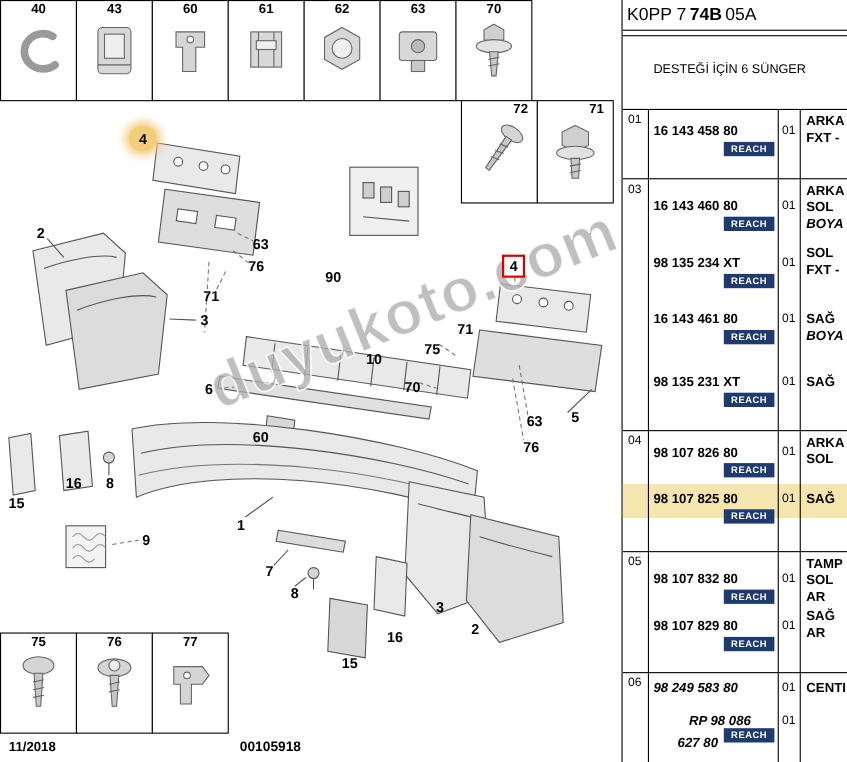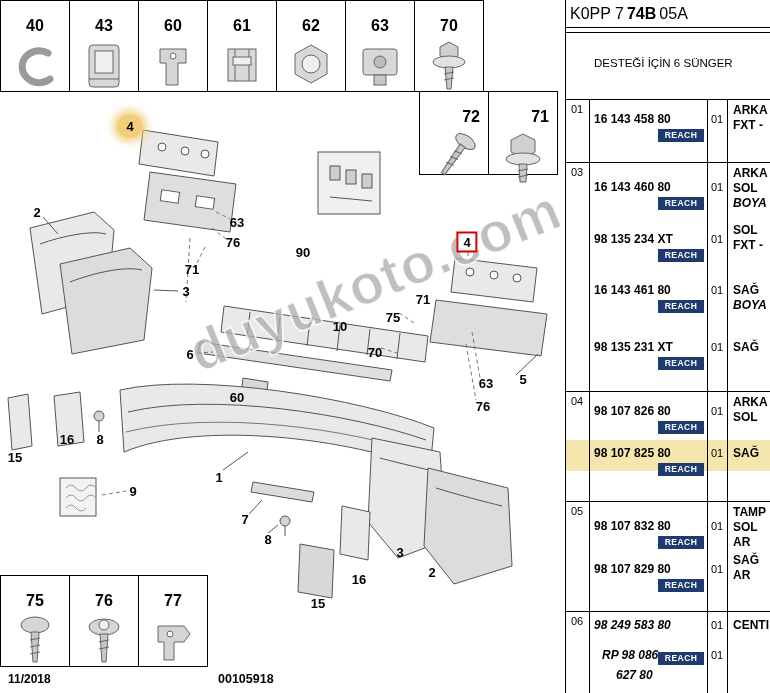--- a/index.html
+++ b/index.html
@@ -7,22 +7,22 @@
   .app { position:relative; width:770px; height:693px; background:#fff; overflow:hidden;
          font-family:"Liberation Sans", sans-serif; color:#000; }
 
   
   .diagram-pane { position:absolute; left:0; top:0; width:565px; height:693px; }
   .draw { position:absolute; left:0; top:0; z-index:1; }
 
   .thumb-row { position:absolute; display:flex; z-index:4; }
   .thumb { width:70px; height:92px; border:1px solid #000; margin-left:-1px; background:#fff; }
   .thumb:first-child { margin-left:0; }
-  .thumb.tall { height:84px; }
-  .tnum { font-size:16px; font-weight:bold; text-align:center; padding-top:16px; }
+  .thumb.tall { height:94px; }
+  .tnum { font-size:12px; font-weight:bold; text-align:center; padding-top:0; }
   .tnum.right { text-align:right; padding-right:8px; }
   .thumb svg { display:block; margin:2px auto 0; }
 
   .watermark { position:absolute; left:140px; top:248px; width:470px; text-align:center; z-index:2;
                transform:rotate(-22deg); font-size:56px; font-weight:bold; letter-spacing:1px;
                color:rgba(128,128,128,0.5); -webkit-text-stroke:1.5px rgba(255,255,255,0.8);
                text-shadow:0 0 2px rgba(255,255,255,0.6); white-space:nowrap; }
 
   .co { position:absolute; transform:translate(-50%,-50%); font-size:13px; font-weight:bold;
         z-index:5; line-height:1; }
@@ -45,21 +45,21 @@
 
   .grp { position:relative; border-bottom:1px solid #000; }
   .grp.last { border-bottom:none; }
   .vl { position:absolute; top:0; bottom:0; width:1px; background:#000; z-index:3; }
   .vl1 { left:23px; } .vl2 { left:141px; } .vl3 { left:161px; }
   .ref { position:absolute; left:5px; top:3px; font-size:11px; z-index:2; }
 
   .row { display:flex; padding-left:24px; position:relative; z-index:1; }
   .row.hl { background:#f5e6ae; }
   .part-col { width:117px; padding-left:4px; display:flex; flex-direction:column; }
-  .part-col.inline { flex-direction:row; align-items:flex-start; }
+  .part-col.inline { flex-direction:column; align-items:center; }
   .part { font-size:12px; font-weight:bold; white-space:nowrap; }
   .part.it1 { font-style:italic; font-weight:600; }
   .part.it2 { font-style:italic; font-weight:bold; }
   .badge { width:46px; height:13px; background:#1e3a6e; color:#fff; font-size:8.5px;
            font-weight:bold; letter-spacing:0.5px; text-align:center; line-height:13px;
            align-self:flex-end; margin:3px 3px 0 0; }
   .inline .badge { align-self:center; margin:0 3px 0 auto; }
   .qty { width:20px; font-size:11px; text-align:center; }
   .desc { margin-left:6px; font-size:12px; font-weight:bold; line-height:15px; white-space:nowrap; }
   .desc .it { font-style:italic; font-weight:600; }

